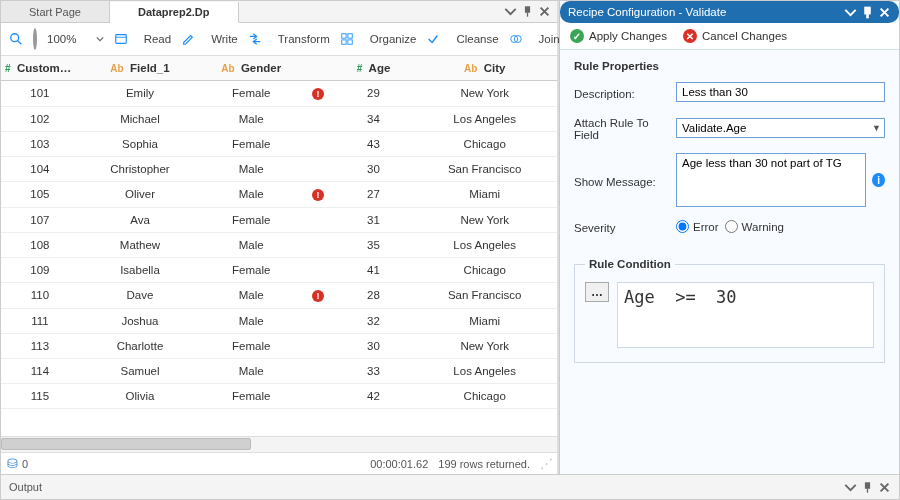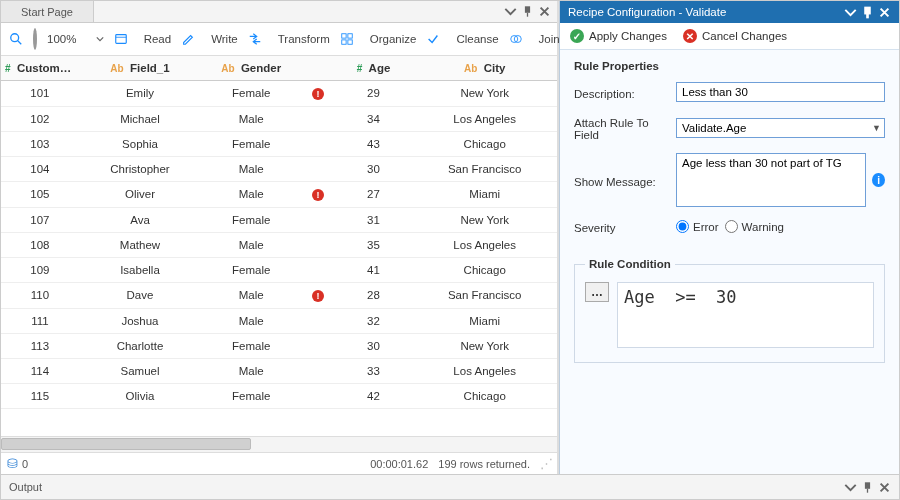--- a/index.html
+++ b/index.html
@@ -2,21 +2,21 @@
 <html><head>
 <meta charset="utf-8">
 <style>
   * { box-sizing: border-box; }
   html, body { margin:0; padding:0; font-family: "Segoe UI", Arial, sans-serif; font-size:12px; color:#333; background:#fff; }
   .app { width:900px; height:500px; display:flex; flex-direction:column; border:1px solid #ccc; overflow:hidden;}
   .workzone { flex:1; display:flex; min-height:0;}
   
   .left { flex:1; min-width:0; display:flex; flex-direction:column; border-right:2px solid #ddd; }
   .tabstrip { display:flex; background:#f4f4f4; border-bottom:1px solid #ccc; height:22px; align-items:stretch; position:relative;}
-  .tab { padding:0 20px; display:flex; align-items:center; border-right:1px solid #ccc; background:#e9e9e9; cursor:pointer; font-size:11px; color:#555;}
+  .tab { padding:0 28px; display:flex; align-items:center; border-right:1px solid #ccc; background:#e9e9e9; cursor:pointer; font-size:11px; color:#555;}
   .tab.active { background:#fff; border-bottom:1px solid #fff; position:relative; top:1px; font-weight:600; color:#333;}
   .tab-actions { margin-left:auto; display:flex; align-items:center; gap:4px; padding-right:6px; }
   .ticon { width:13px; height:13px; cursor:pointer; display:inline-flex; align-items:center; justify-content:center;}
   .ticon svg { width:100%; height:100%; }
   .toolbar { display:flex; align-items:center; gap:10px; padding:5px 8px; border-bottom:1px solid #ddd; background:#fff; font-size:11.5px; }
   .tb-item { display:flex; align-items:center; gap:16px; cursor:pointer; color:#444; white-space:nowrap;}
   .tb-item .mi { width:14px; height:14px; display:inline-flex; align-items:center; justify-content:center; color:#1a8cff;}
   .zoom-circle { width:22px; height:22px; border:2px solid #999; border-radius:50%; display:inline-flex; align-items:center; justify-content:center; cursor:pointer; }
   .zoom-arrow { display:inline-flex; align-items:center; cursor:pointer; }
   
@@ -32,21 +32,21 @@
   .hscroll .thumb { position:absolute; left:0; top:1px; height:12px; width:45%; background:#d0d0d0; border:1px solid #bbb; border-radius:2px; }
   .statusbar { height:22px; border-top:1px solid #ddd; display:flex; align-items:center; font-size:11px; color:#555; padding:0 6px; gap:10px;}
   .statusbar .status-left { display:flex; align-items:center; gap:4px; }
   .statusbar .spacer { flex:1; }
   .statusbar .drag { color:#bbb; font-size:13px; letter-spacing:-2px; cursor:nwse-resize;}
   .disk { color:#3a87d6; font-size:13px;}
   .output-bar { height:22px; border-top:1px solid #ccc; background:#f4f4f4; display:flex; align-items:center; padding:12px 8px; font-size:11px; color:#555; position:relative;}
   .output-bar .right-icons { margin-left:auto; display:flex; gap:4px; }
   
   .right { width:340px; display:flex; flex-direction:column; background:#f8fbff; border-left:1px solid #bcd; }
-  .panel-header { background:#1f6fb0; color:#fff; height:22px; display:flex; align-items:center; padding:0 8px; font-size:11.5px; }
+  .panel-header { background:#1f6fb0; color:#fff; height:22px; display:flex; align-items:center; padding:0 8px; font-size:11.5px;border-radius:10px; }
   .panel-header .right-icons { margin-left:auto; display:flex; gap:4px; align-items:center;}
   .panel-header .ticon svg { stroke:#fff; fill:#fff; }
   .apply-row { display:flex; align-items:center; gap:16px; padding:6px 10px; border-bottom:1px solid #d5e2ef; background:#fff; font-size:11.5px;}
   .abtn { display:flex; align-items:center; gap:5px; cursor:pointer; }
   .circ { width:14px; height:14px; border-radius:50%; display:inline-flex; align-items:center; justify-content:center; color:#fff; font-size:10px; font-weight:bold;}
   .circ.green { background:#3aa655; }
   .circ.red { background:#d93025; }
   .section { padding:10px 14px 6px; }
   .sec-title { font-weight:600; font-size:11.5px; color:#333; margin-bottom:10px; }
   .form-row { display:flex; align-items:center; margin-bottom:12px; gap:0;}
@@ -71,20 +71,21 @@
 </head>
 <body>
 
 <div class="app">
   <div class="workzone">
 
     <div class="left">
 
       <div class="tabstrip">
         <div class="tab">Start Page</div>
+        <div class="tab active">Dataprep2.Dp</div>
         <div class="tab-actions">
           <span class="ticon">
               <svg viewBox="0 0 10 10">
                 <path d="M1 3 L5 7 L9 3" fill="none" stroke="#666" stroke-width="1.5"></path>
               </svg>
             </span>
           <span class="ticon">
               <svg viewBox="0 0 10 10">
                 <rect x="3" y="1" width="4" height="5" fill="#666"></rect>
                 <rect x="4.5" y="6" width="1" height="3" fill="#666"></rect>

